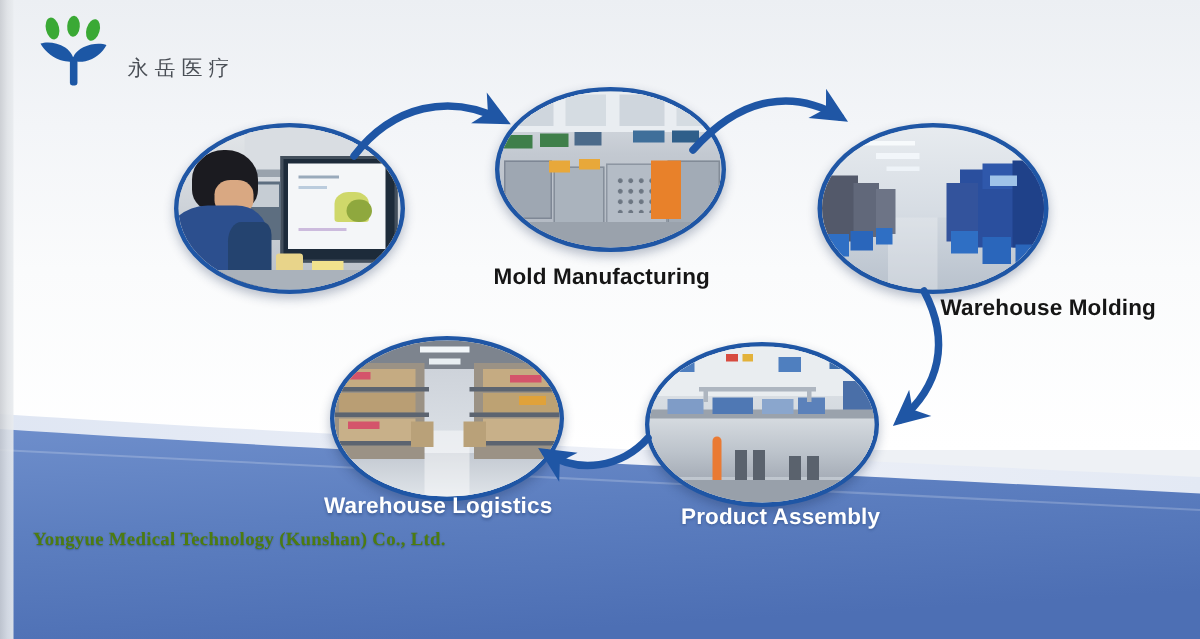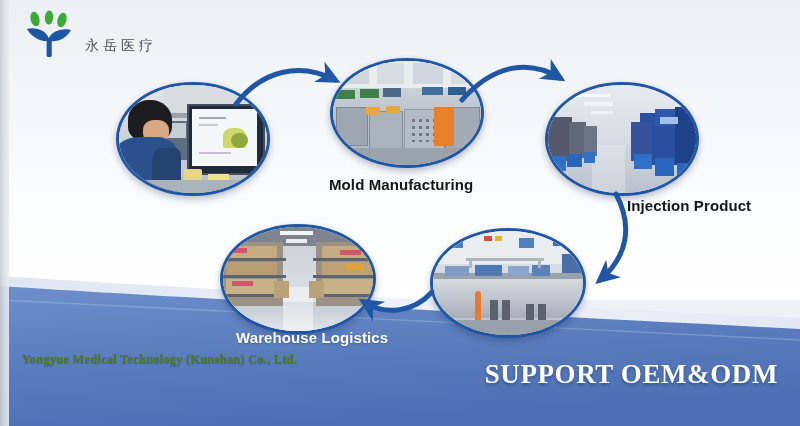--- a/index.html
+++ b/index.html
@@ -196,21 +196,21 @@
 
       <div style="left:-2%;top:30%;width:18%;height:40%;background:#53596a;"></div>
       <div style="left:14%;top:34%;width:12%;height:34%;background:#61687a;"></div>
       <div style="left:24%;top:38%;width:9%;height:28%;background:#6d7486;"></div>
 
       <div style="left:0;top:66%;width:12%;height:14%;background:#2f6fc4;"></div>
       <div style="left:13%;top:64%;width:10%;height:12%;background:#2a66bb;"></div>
       <div style="left:24%;top:62%;width:8%;height:10%;background:#2f6fc4;"></div>
     </div>
   </div>
-  <div class="lbl dark" style="left:627px;top:197px;">Injection Product</div>
+  <div class="lbl dark" style="left:627px;top:197px;">Warehouse Molding</div>
 
   <div class="oval" style="left:220px;top:224px;width:150px;height:104px;">
     <div class="scene">
       <div style="inset:0;background:linear-gradient(180deg,#c9ced6 0%,#d8dde3 55%,#e6eaee 100%);"></div>
 
       <div style="left:0;top:0;width:100%;height:18%;background:#7d848e;"></div>
       <div style="left:38%;top:4%;width:22%;height:4%;background:#f2f6f9;"></div>
       <div style="left:42%;top:12%;width:14%;height:3%;background:#e8eef2;"></div>
 
       <div style="left:0;top:72%;width:100%;height:28%;
@@ -234,21 +234,21 @@
       <div style="left:60%;top:30%;width:42%;height:3%;background:#5c6470;"></div>
       <div style="left:60%;top:46%;width:42%;height:3%;background:#5c6470;"></div>
       <div style="left:60%;top:64%;width:42%;height:3%;background:#5c6470;"></div>
       <div style="left:78%;top:22%;width:14%;height:5%;background:#d4546b;"></div>
       <div style="left:82%;top:36%;width:12%;height:5%;background:#e0a23a;"></div>
 
       <div style="left:34%;top:52%;width:10%;height:16%;background:#b9a179;"></div>
       <div style="left:57%;top:52%;width:10%;height:16%;background:#b9a179;"></div>
     </div>
   </div>
-  <div class="lbl light" style="left:236px;top:329px;">Warehouse Logistics</div>
+  <div class="lbl light" style="left:216px;top:329px;">Warehouse Logistics</div>
 
   <div class="oval" style="left:430px;top:228px;width:150px;height:104px;">
     <div class="scene">
       <div style="inset:0;background:linear-gradient(180deg,#e4e8ec 0%,#d2d8de 48%,#b8bfc8 100%);"></div>
 
       <div style="left:0;top:0;width:100%;height:32%;background:#e9edf0;"></div>
       <div style="left:12%;top:6%;width:8%;height:10%;background:#4f7fbf;"></div>
       <div style="left:34%;top:5%;width:5%;height:5%;background:#d74b3f;"></div>
       <div style="left:41%;top:5%;width:5%;height:5%;background:#e3b23a;"></div>
       <div style="left:57%;top:7%;width:10%;height:9%;background:#4f7fbf;"></div>
@@ -272,20 +272,21 @@
 
       <div style="left:28%;top:58%;width:4%;height:34%;background:#ea7a33;border-radius:3px;"></div>
 
       <div style="left:38%;top:66%;width:5%;height:22%;background:#5a626d;"></div>
       <div style="left:46%;top:66%;width:5%;height:22%;background:#5a626d;"></div>
       <div style="left:62%;top:70%;width:5%;height:20%;background:#5a626d;"></div>
       <div style="left:70%;top:70%;width:5%;height:20%;background:#5a626d;"></div>
       <div style="left:0;top:86%;width:100%;height:14%;background:#98a0aa;"></div>
     </div>
   </div>
+  <div class="lbl light" style="left:454px;top:336px;">Product Assembly</div>
 
   <svg class="arrows" viewBox="0 0 800 426">
     <defs>
       <marker id="ah" viewBox="0 0 10 10" refX="7.2" refY="5" markerWidth="5.2" markerHeight="5.2" orient="auto-start-reverse">
         <path d="M0.4,0.6 L9.6,5 L0.4,9.4 L3,5 Z" fill="#1f56a5"></path>
       </marker>
     </defs>
 
     <path d="M236,104 C262,70 300,62 335,80" fill="none" stroke="#1f56a5" stroke-width="5" stroke-linecap="round" marker-end="url(#ah)"></path>
 
@@ -293,15 +294,14 @@
 
     <path d="M616,194 C634,228 626,258 600,280" fill="none" stroke="#1f56a5" stroke-width="5" stroke-linecap="round" marker-end="url(#ah)"></path>
 
     <path d="M432,292 C414,312 386,316 364,302" fill="none" stroke="#1f56a5" stroke-width="5" stroke-linecap="round" marker-end="url(#ah)"></path>
   </svg>
 
   <div class="company">
     <div>Yongyue Medical Technology (Kunshan) Co., Ltd.</div>
   </div>
 
-  <div class="slogan">SUPPORT OEM&amp;ODM</div>
 
 </div>
 
 </body></html>

